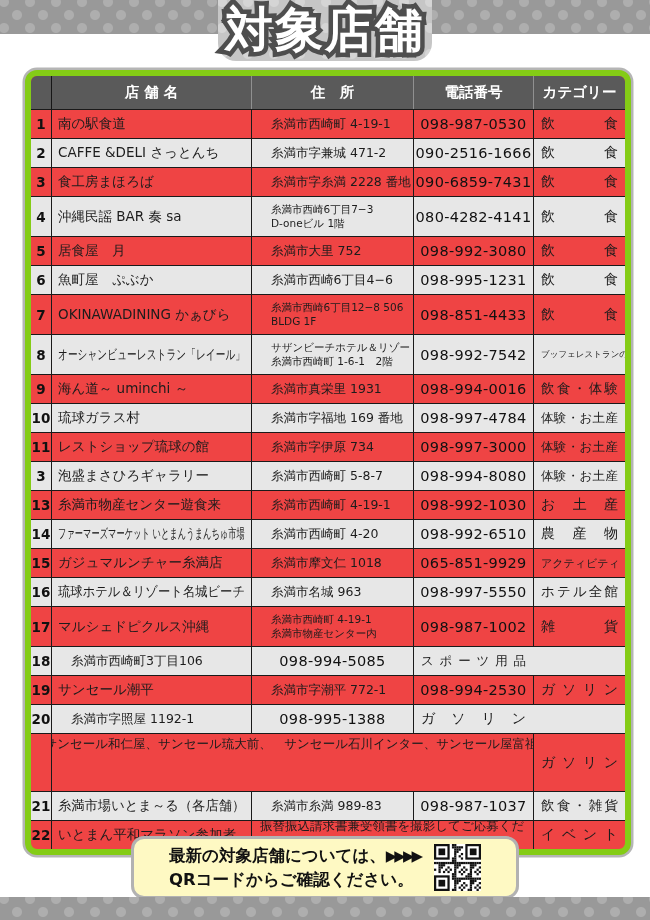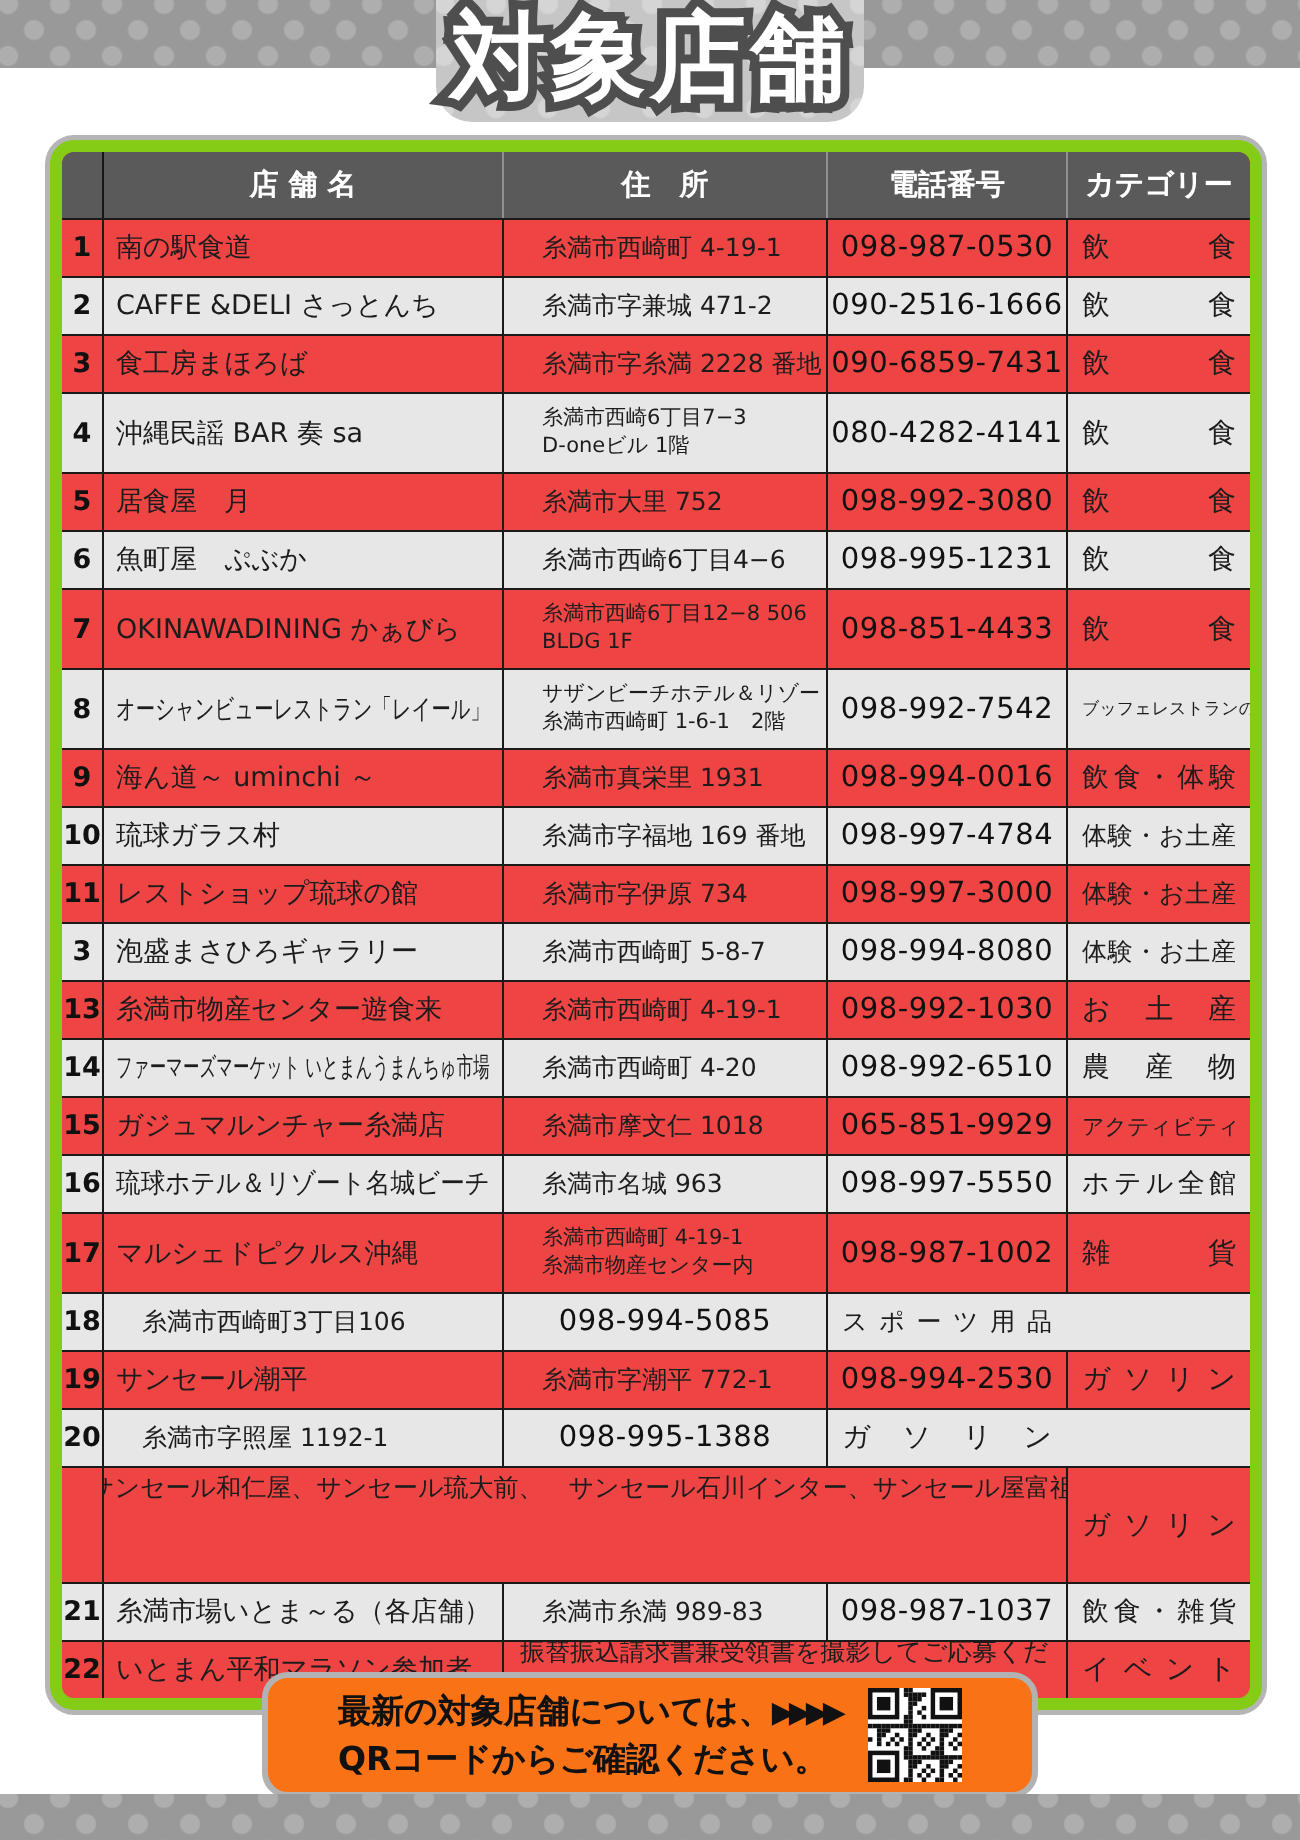--- a/index.html
+++ b/index.html
@@ -70,21 +70,21 @@
   .c.cat span{white-space:nowrap;}
   .c.notec{grid-column:span 3;padding-left:12px;font-size:12.5px;line-height:1.55;flex-direction:row;align-items:flex-start;justify-content:center;color:#1c1c1c;}
   .c.notec div{white-space:nowrap;}
   .c.merged{grid-column:span 2;padding-left:8px;font-size:12.5px;color:#1c1c1c;}
 
   
   .footer-box{
     position:absolute;top:836px;left:50%;transform:translateX(-50%);
     width:382px;height:57px;
     border:3.5px solid #b2b2b2;border-radius:13px;
-    background:#f97316;
+    background:#fef9c3;
     display:flex;align-items:center;justify-content:center;gap:14px;
   }
   .footer-text{font-size:16.5px;font-weight:bold;color:#111;line-height:1.4;white-space:nowrap;}
   .arrows{letter-spacing:-3px;font-size:15px;}
   .qr{width:47px;height:47px;flex:0 0 auto;}
 </style>
 </head>
 <body>
 
 <div class="band top"></div>

